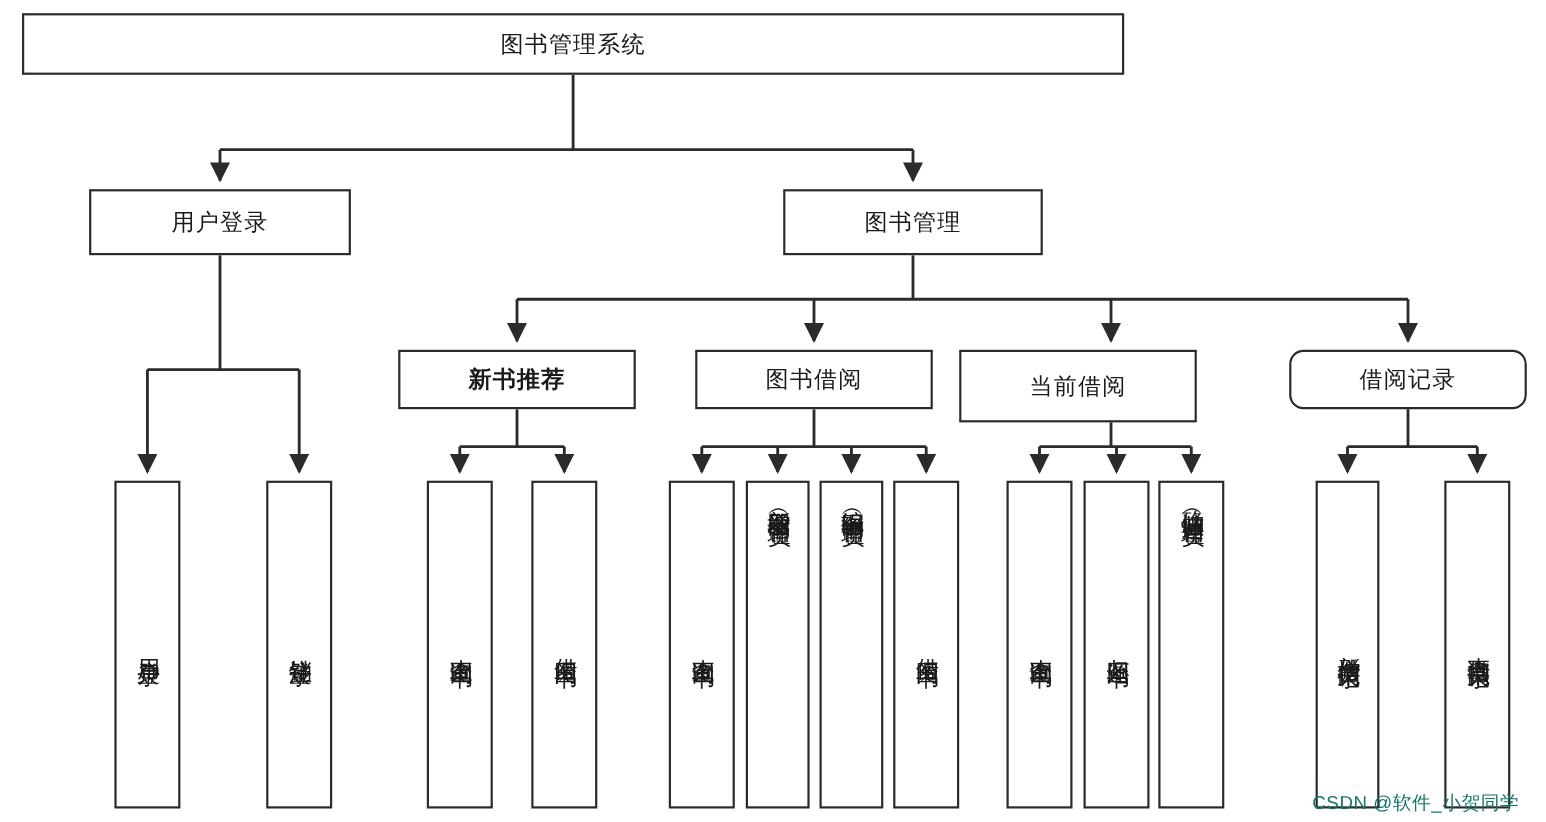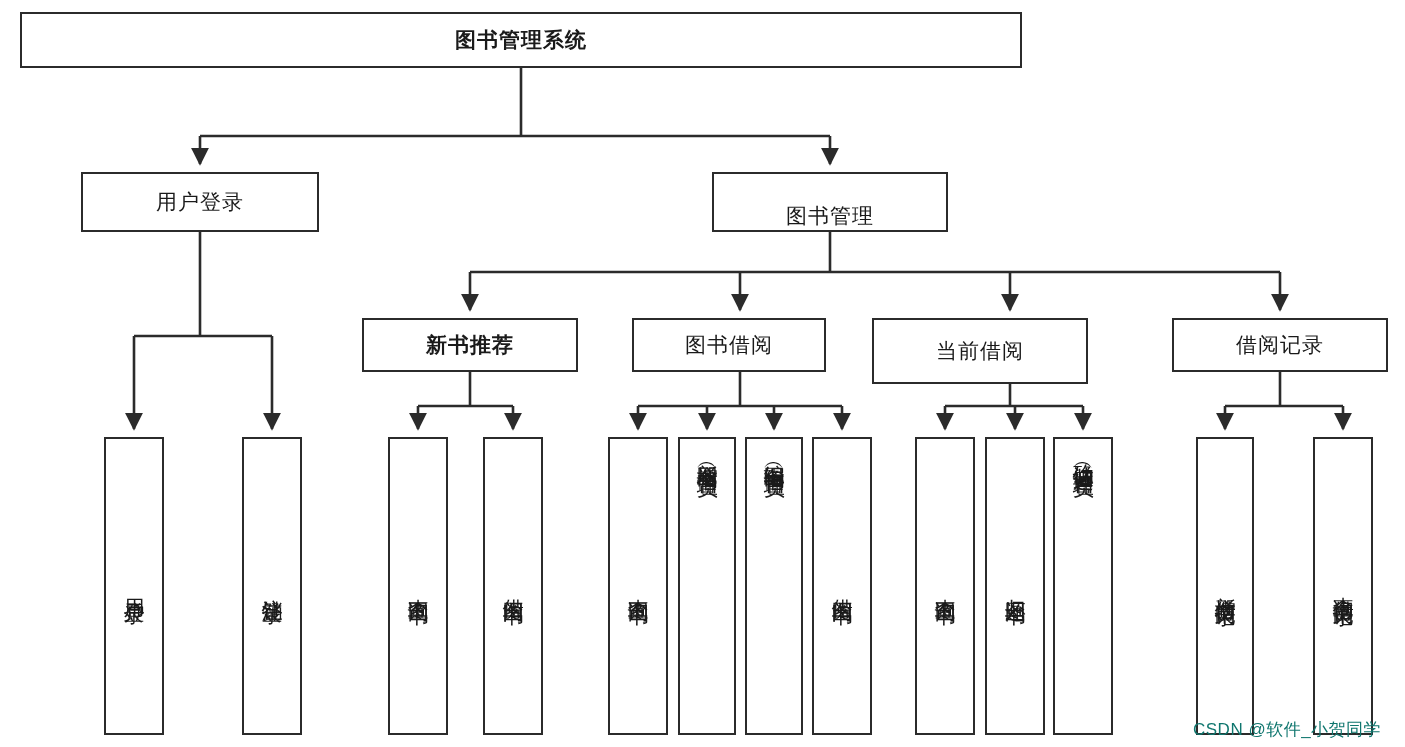--- a/index.html
+++ b/index.html
@@ -115,41 +115,41 @@
       <path d="M 1015 406 L 1015 429" marker-end="url(#arrow)"></path>
       <path d="M 1083 406 L 1083 429" marker-end="url(#arrow)"></path>
 
       <path d="M 1280 372 L 1280 406"></path>
       <path d="M 1225 406 L 1343 406"></path>
       <path d="M 1225 406 L 1225 429" marker-end="url(#arrow)"></path>
       <path d="M 1343 406 L 1343 429" marker-end="url(#arrow)"></path>
     </g>
   </svg>
 
-  <div class="node horiz" style="left:20px; top:12px; width:1002px; height:56px;font-weight:bold;">
+  <div class="node horiz" style="left:20px; top:12px; width:1002px; height:56px;">
     <span>图书管理系统</span>
   </div>
 
   <div class="node horiz" style="left:81px; top:172px; width:238px; height:60px;">
     <span>用户登录</span>
   </div>
-  <div class="node horiz" style="left:712px; top:172px; width:236px; height:60px;align-items:flex-end;">
+  <div class="node horiz" style="left:712px; top:172px; width:236px; height:60px;">
     <span>图书管理</span>
   </div>
 
   <div class="node horiz" style="left:362px; top:318px; width:216px; height:54px;font-weight:bold;">
     <span>新书推荐</span>
   </div>
-  <div class="node horiz" style="left:632px; top:318px; width:194px; height:54px;">
+  <div class="node horiz" style="left:632px; top:318px; width:216px; height:54px;">
     <span>图书借阅</span>
   </div>
   <div class="node horiz" style="left:872px; top:318px; width:216px; height:66px;">
     <span>当前借阅</span>
   </div>
-  <div class="node horiz" style="left:1172px; top:318px; width:216px; height:54px;">
+  <div class="node horiz" style="left:1172px; top:318px; width:216px; height:54px;border-radius:13px;">
     <span>借阅记录</span>
   </div>
 
   <div class="node vert centered" style="left:104px; top:437px; width:60px; height:298px;">
     <span class="vlabel">用户登录</span>
   </div>
   <div class="node vert centered" style="left:242px; top:437px; width:60px; height:298px;">
     <span class="vlabel">注销登录</span>
   </div>
 

